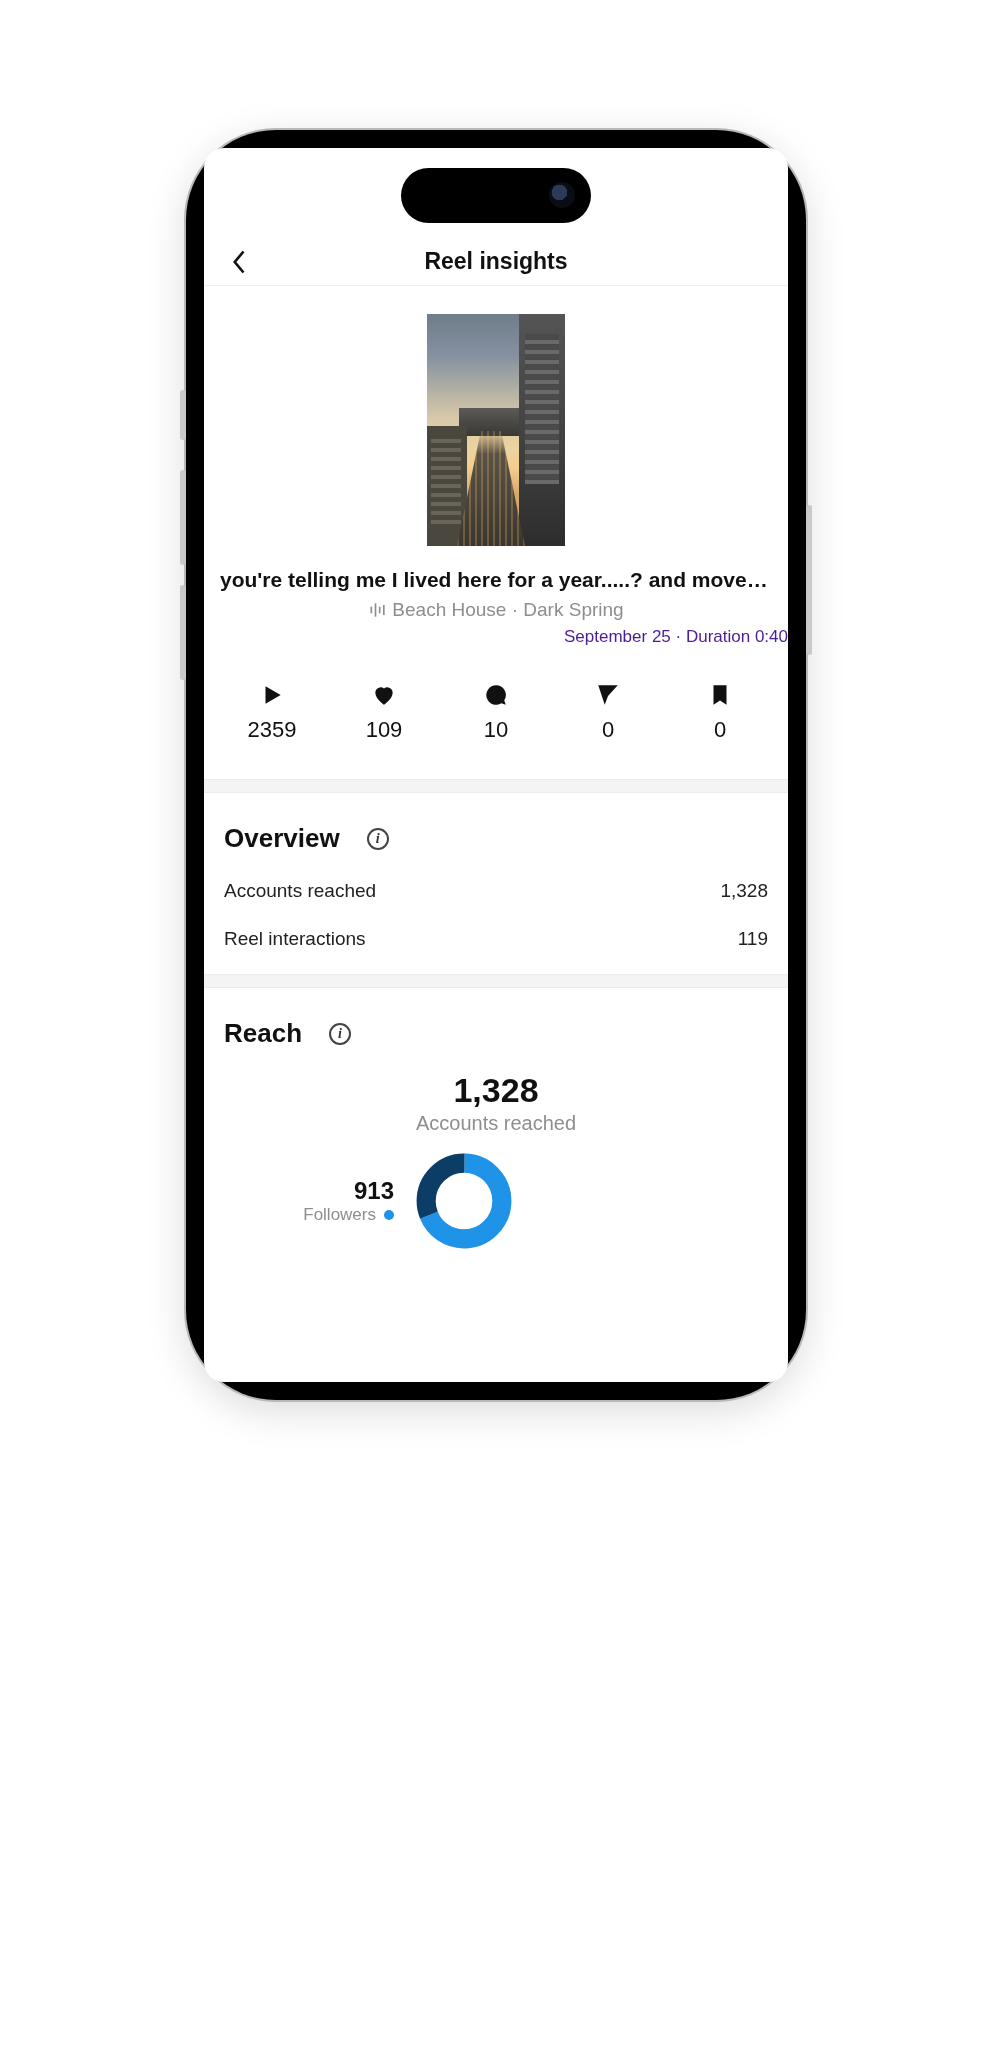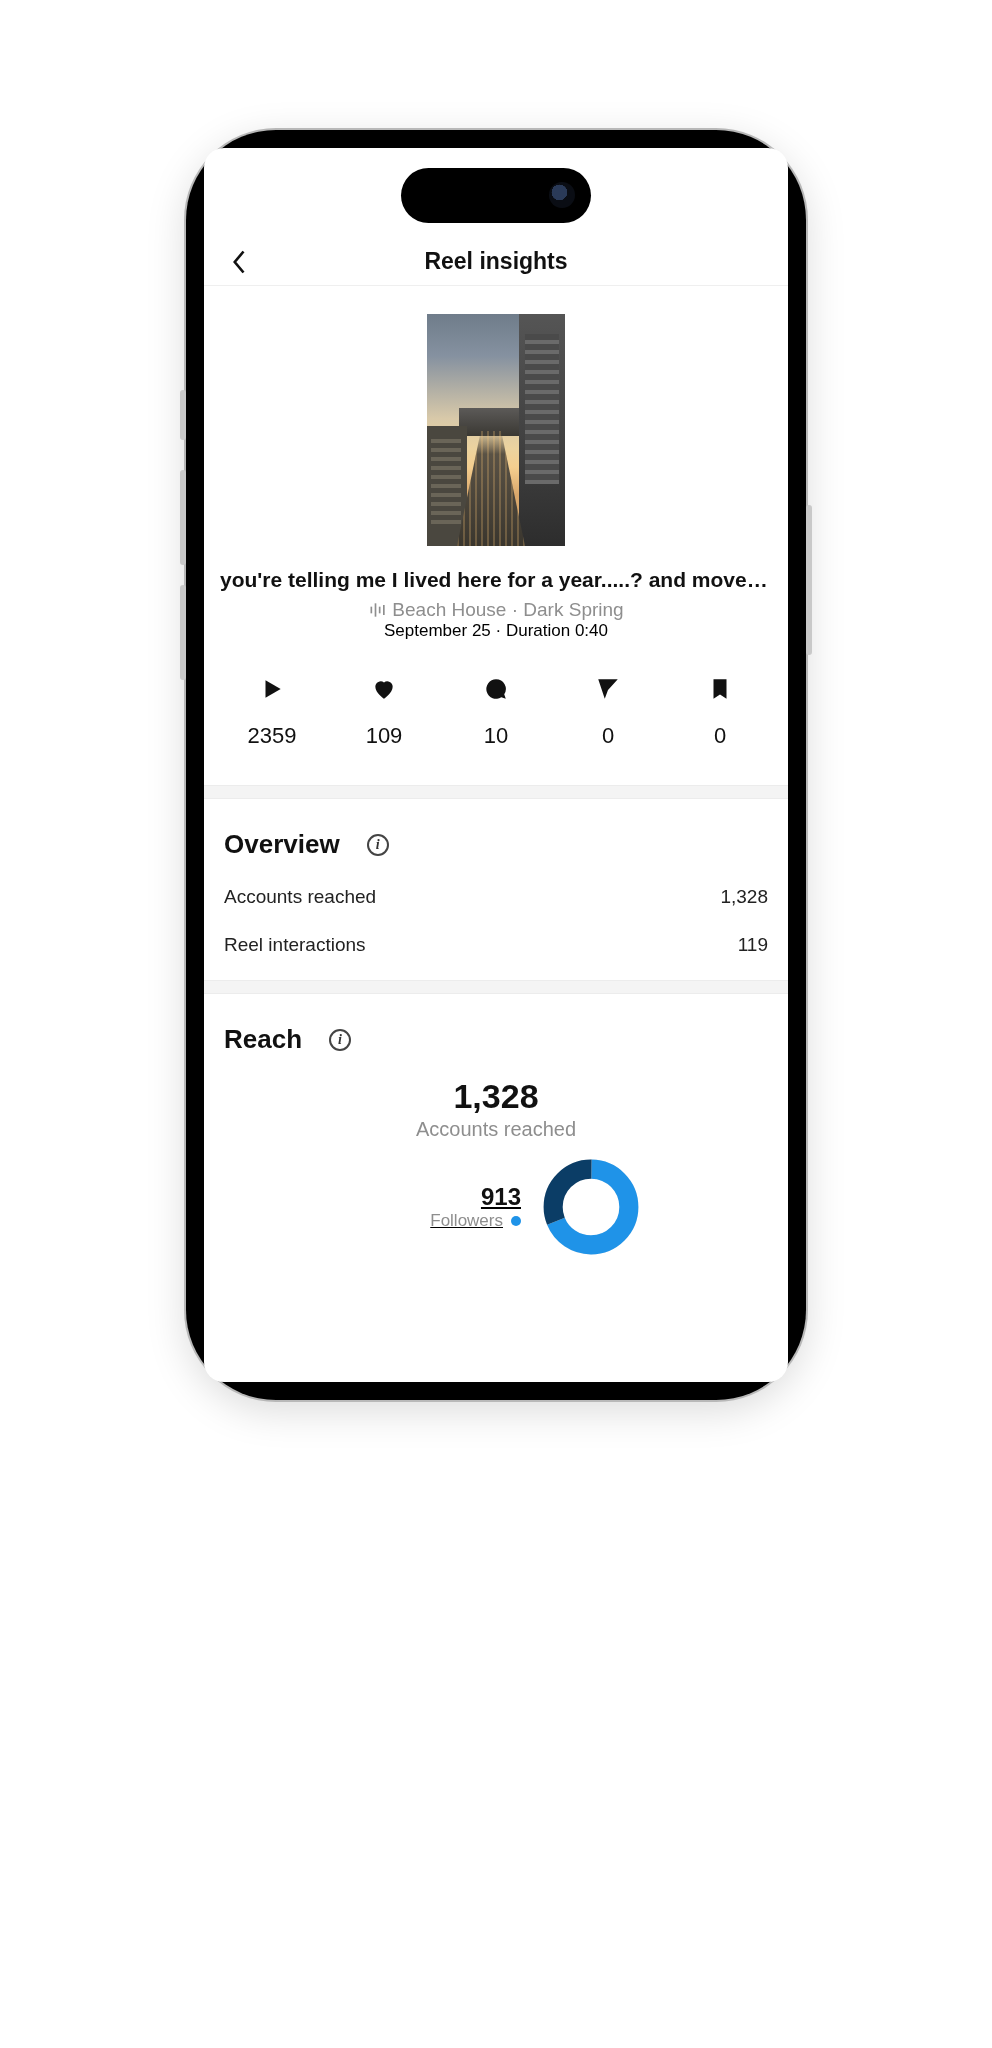--- a/index.html
+++ b/index.html
@@ -115,42 +115,42 @@
     white-space: nowrap;
     overflow:hidden;
     text-overflow: ellipsis;
   }
   .audio-row {
     display:flex; align-items:center; justify-content:center; gap:4px;
     color:#8e8e8e; font-size:19px; margin-top:7px;
   }
   .audio-row svg { width:20px; height:20px; }
   .date-row {
-    text-align:center; color:#000000; font-size:17px; 
+    text-align:right; color:#4c1d95; font-size:17px; margin-top:6px;
   }
   
   .stats {
     display:flex; justify-content: space-around;
     padding: 34px 12px 36px;
   }
   .stat { text-align:center; width:20%; }
   .stat .ico { height:28px; display:flex;align-items:center;justify-content:center;}
   .stat .ico svg { fill:#111; width:26px; height:26px; }
-  .stat .val { font-size:22px; color:#111; margin-top:20px; }
+  .stat .val { font-size:22px; color:#111; margin-top:8px; }
   .sep { height:14px; background:#f4f4f4; border-top:1px solid #ececec; border-bottom:1px solid #ececec;}
   
   .section { padding: 30px 20px 24px; }
   .section-title { font-size:26px; font-weight:800; color:#111; display:flex; align-items:center; gap:27px; }
   .info-ico { width:22px;height:22px;border:2px solid #444;border-radius:50%;display:inline-flex;align-items:center;justify-content:center;font-size:14px;font-family:Georgia,serif;font-style:italic;font-weight:600;color:#333;line-height:1;}
   .row { display:flex; justify-content:space-between; font-size:19px; color:#222; margin-top:26px; }
   .row:first-of-type { margin-top:30px; }
   
   .reach-big { text-align:center; font-size:34px; font-weight:800; color:#111; margin-top:22px;}
   .reach-sub { text-align:center; font-size:20px; color:#8e8e8e; margin-top:2px;}
-  .donut-row { display:flex; align-items:center; justify-content:center; gap:20px; margin-top:16px;text-decoration:underline;}
+  .donut-row { display:flex; align-items:center; justify-content:flex-start; gap:20px; margin-top:16px;}
   .side { width:170px; }
   .side.left { text-align:right; }
   .side .num { font-size:24px; font-weight:800; color:#111;}
   .side .lbl { font-size:17px; color:#8e8e8e; display:flex; align-items:center; gap:8px;}
   .side.left .lbl{ justify-content:flex-end;}
   .dot { width:10px;height:10px;border-radius:50%; display:inline-block;}
   .dot.blue{background:#1f93e8;}
   .dot.dark{background:#0b3d66;}
   .donut { width:100px; height:100px; }
 </style>

